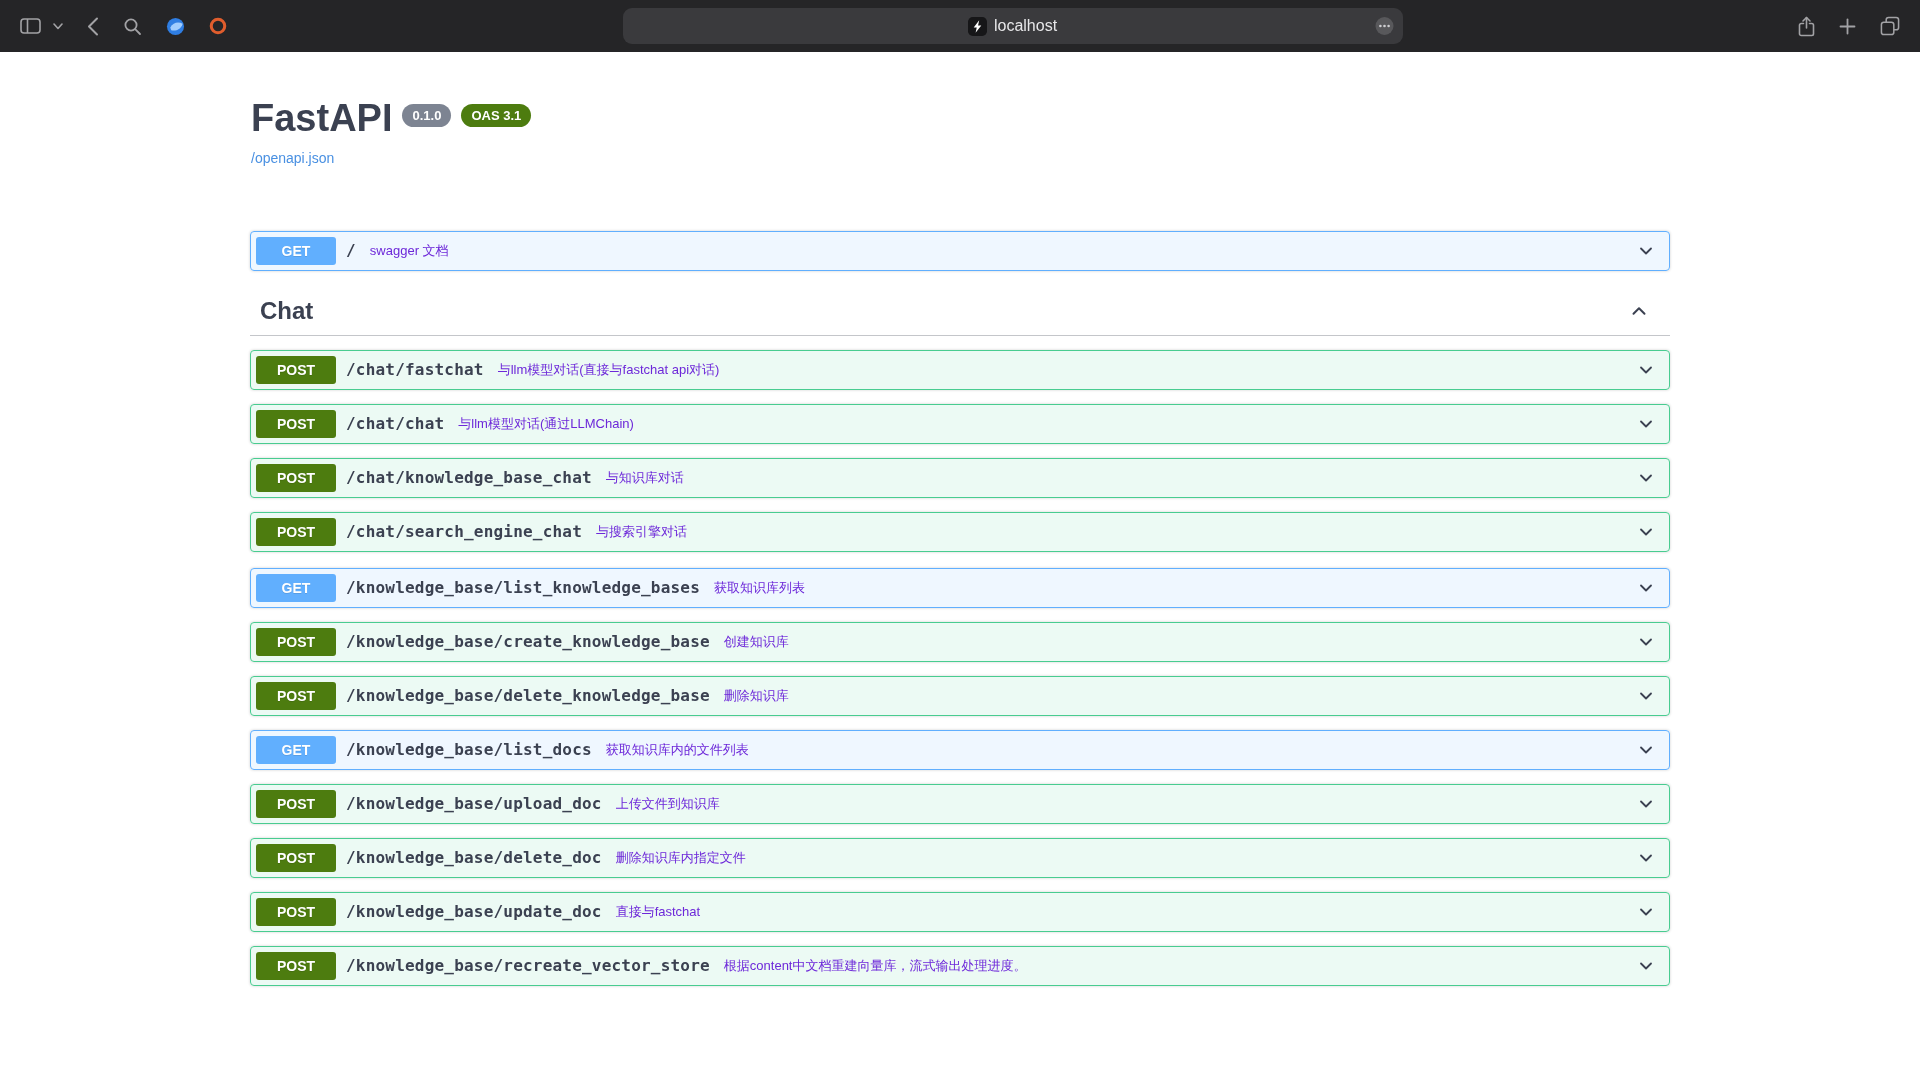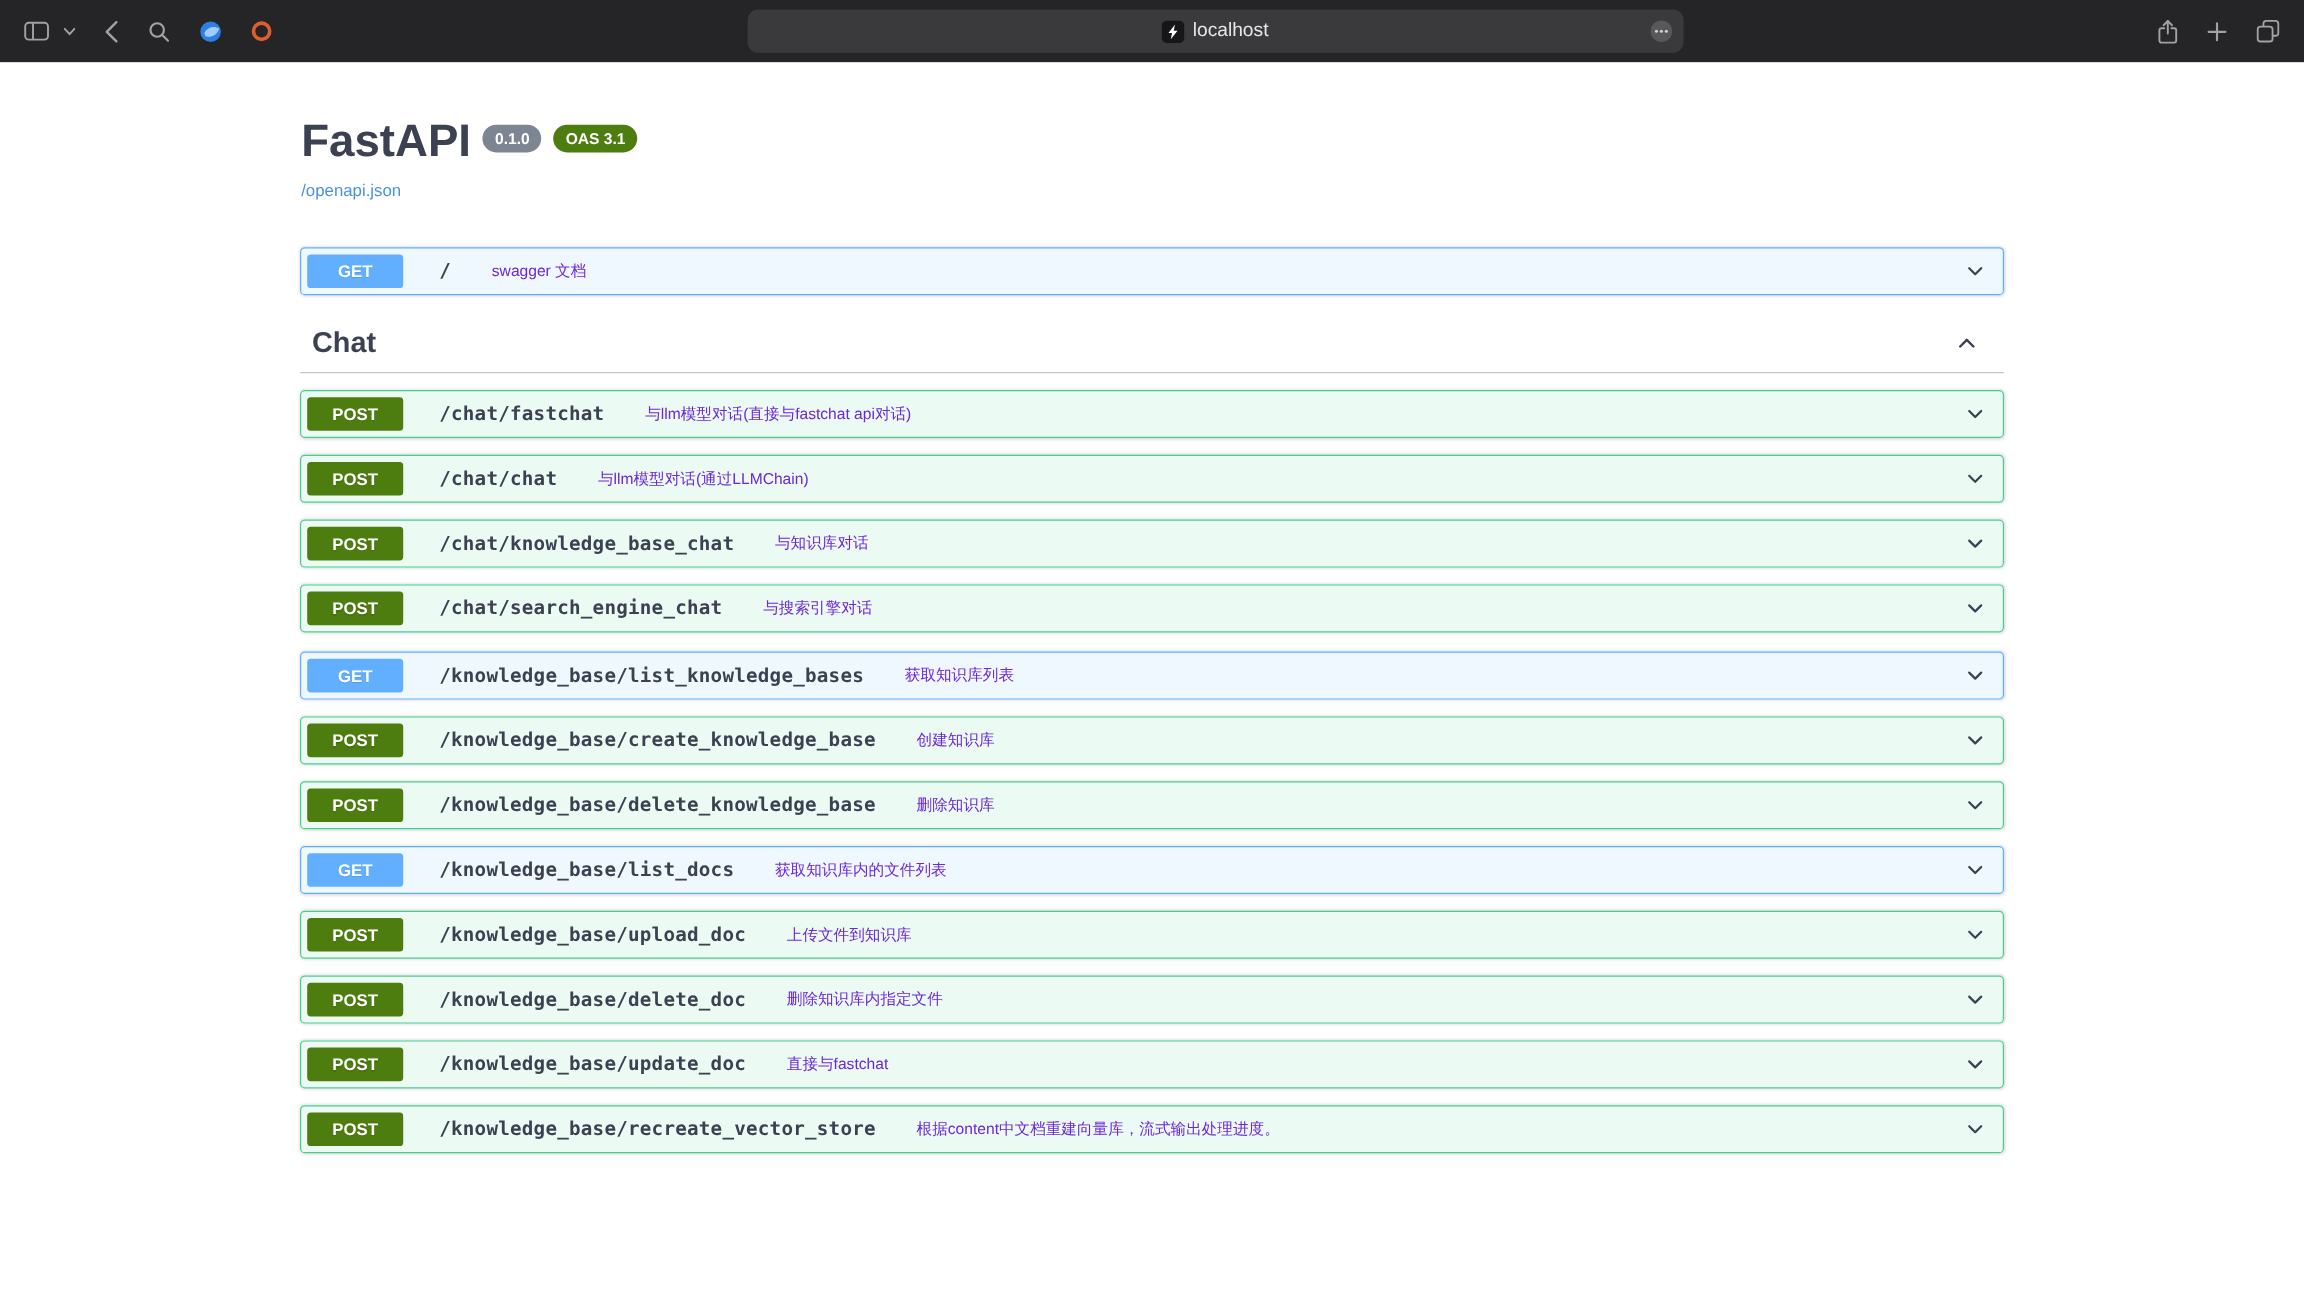--- a/index.html
+++ b/index.html
@@ -18,40 +18,40 @@
                display:flex; align-items:center; justify-content:center; position:relative;
                cursor:text; }
   .url-favicon { display:flex; margin-right:7px; }
   .url-text { color:#e7e7e9; font-size:16px; }
   .url-more { position:absolute; right:9px; top:50%; transform:translateY(-50%);
               display:flex; cursor:pointer; }
 
   
   .page { height:1028px; background:#fff; overflow:hidden; }
   .container { max-width:1460px; margin:0 auto; padding:0 20px; }
-  .info { padding-top:46px; padding-left:1px; margin-bottom:38px; }
+  .info { padding-top:46px; padding-left:1px; margin-bottom:64px; }
   .title-row { display:flex; align-items:flex-start; gap:10px; }
   .api-title { font-size:38px; font-weight:700; color:#3b4151; line-height:1.1; }
   .badge { color:#fff; font-size:13px; font-weight:700; border-radius:57px;
            padding:4px 10px; margin-top:6px; display:inline-block; }
   .badge.ver { background:#7d8492; }
   .badge.oas { background:#4d7c0f; }
   .spec-link { display:inline-block; margin-top:10px; font-size:14px; color:#4990e2;
                text-decoration:none; cursor:pointer; }
 
   .tag-section { margin-bottom:16px; }
   .opblock-tag { display:flex; align-items:center; padding:10px 20px 10px 10px;
                  border-bottom:1px solid rgba(59,65,81,.3); cursor:pointer;
                  margin-bottom:14px; }
   .opblock-tag h3 { font-size:24px; font-weight:700; color:#3b4151; }
   .tag-arrow { margin-left:auto; display:flex; cursor:pointer; }
 
   .opblock { display:flex; align-items:center; border:1px solid #000; border-radius:4px;
              margin:0 0 14px; padding:5px; box-shadow:0 0 3px rgba(0,0,0,.19);
-             cursor:pointer;gap:20px; }
+             cursor:pointer; }
   .opblock.get  { background:rgba(97,175,254,.1);  border-color:#61affe; }
   .opblock.post { background:rgba(73,204,144,.1); border-color:#49cc90; }
   .method-badge { min-width:80px; text-align:center; padding:6px 0; border-radius:3px;
                   color:#fff; font-weight:700; font-size:14px;
                   text-shadow:0 1px 0 rgba(0,0,0,.1); }
   .get  .method-badge { background:#61affe; }
   .post .method-badge { background:#4d7c0f; }
   .op-path { font-family:"DejaVu Sans Mono","Liberation Mono", monospace; font-size:16px;
              font-weight:700; color:#3b4151; padding:0 10px; letter-spacing:.2px; }
   .op-desc { font-size:13px; color:#6d28d9; margin-left:4px; }

